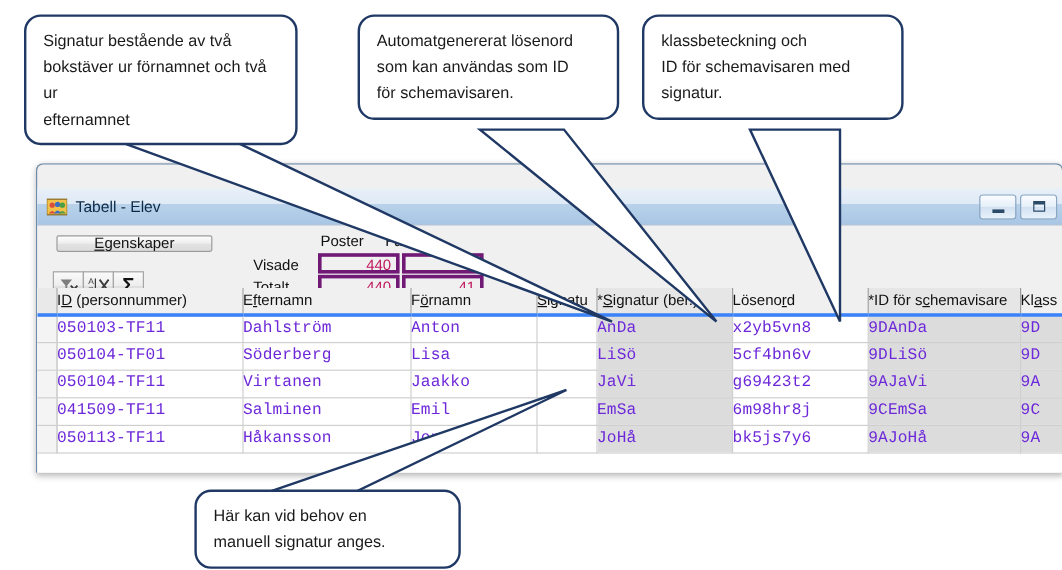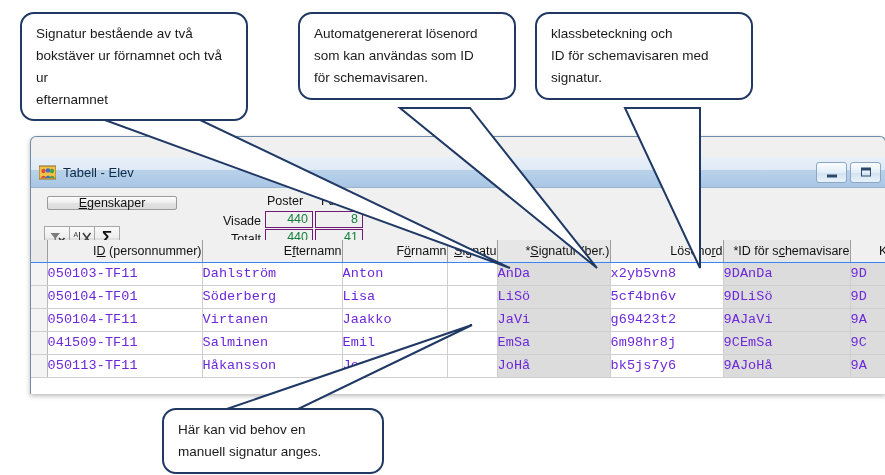--- a/index.html
+++ b/index.html
@@ -151,40 +151,40 @@
   .counts {
     position: absolute;
     left: 180px; top: 6px;
     display: flex;
     align-items: flex-start;
   }
   .count-labels {
     font-size: 12.5px;
     color: #111;
     line-height: 18px;
-    text-align: right;
+    text-align: left;
     padding-top: 18px;
     width: 50px;
   }
   .count-grid { margin-left: 4px; }
   .count-head {
     display: flex;
     font-size: 12.5px;
     color: #111;
     height: 17px;
   }
   .count-head span { width: 52px; text-align: left; padding-left: 2px; }
   .count-row { display: flex; }
   .cell-num {
-    width: 48px; height: 17px;
-    box-sizing: border-box;
-    border: 1px solid #701a75;
+    width: 68px; height: 17px;
+    box-sizing: border-box;
+    border: 3px solid #701a75;
     background: #f0f0f0;
     font-size: 12.5px;
-    color: #15803d;
+    color: #be185d;
     text-align: right;
     padding-right: 4px;
     line-height: 15px;
     margin-right: 2px;
     margin-bottom: 1px;
   }
 
   
   .sheet {
     position: absolute;
@@ -204,26 +204,26 @@
   table.grid th, table.grid td {
     box-sizing: border-box;
     padding: 0;
     overflow: hidden;
     white-space: nowrap;
   }
   thead th {
     height: 22px;
     background: #f0f0f0;
     border-right: 1px solid #9e9e9e;
-    border-bottom: 1px solid #3b82f6;
+    border-bottom: 3px solid #3b82f6;
     font-family: "Liberation Sans", sans-serif;
     font-size: 12.5px;
     font-weight: normal;
     color: #111;
-    text-align: right;
+    text-align: left;
     padding-left: 5px;
     vertical-align: middle;
   }
   thead th.gutter {
     width: 16px;
     padding: 0;
     background: #e9e9e9;
   }
   tbody td {
     height: 23px;

